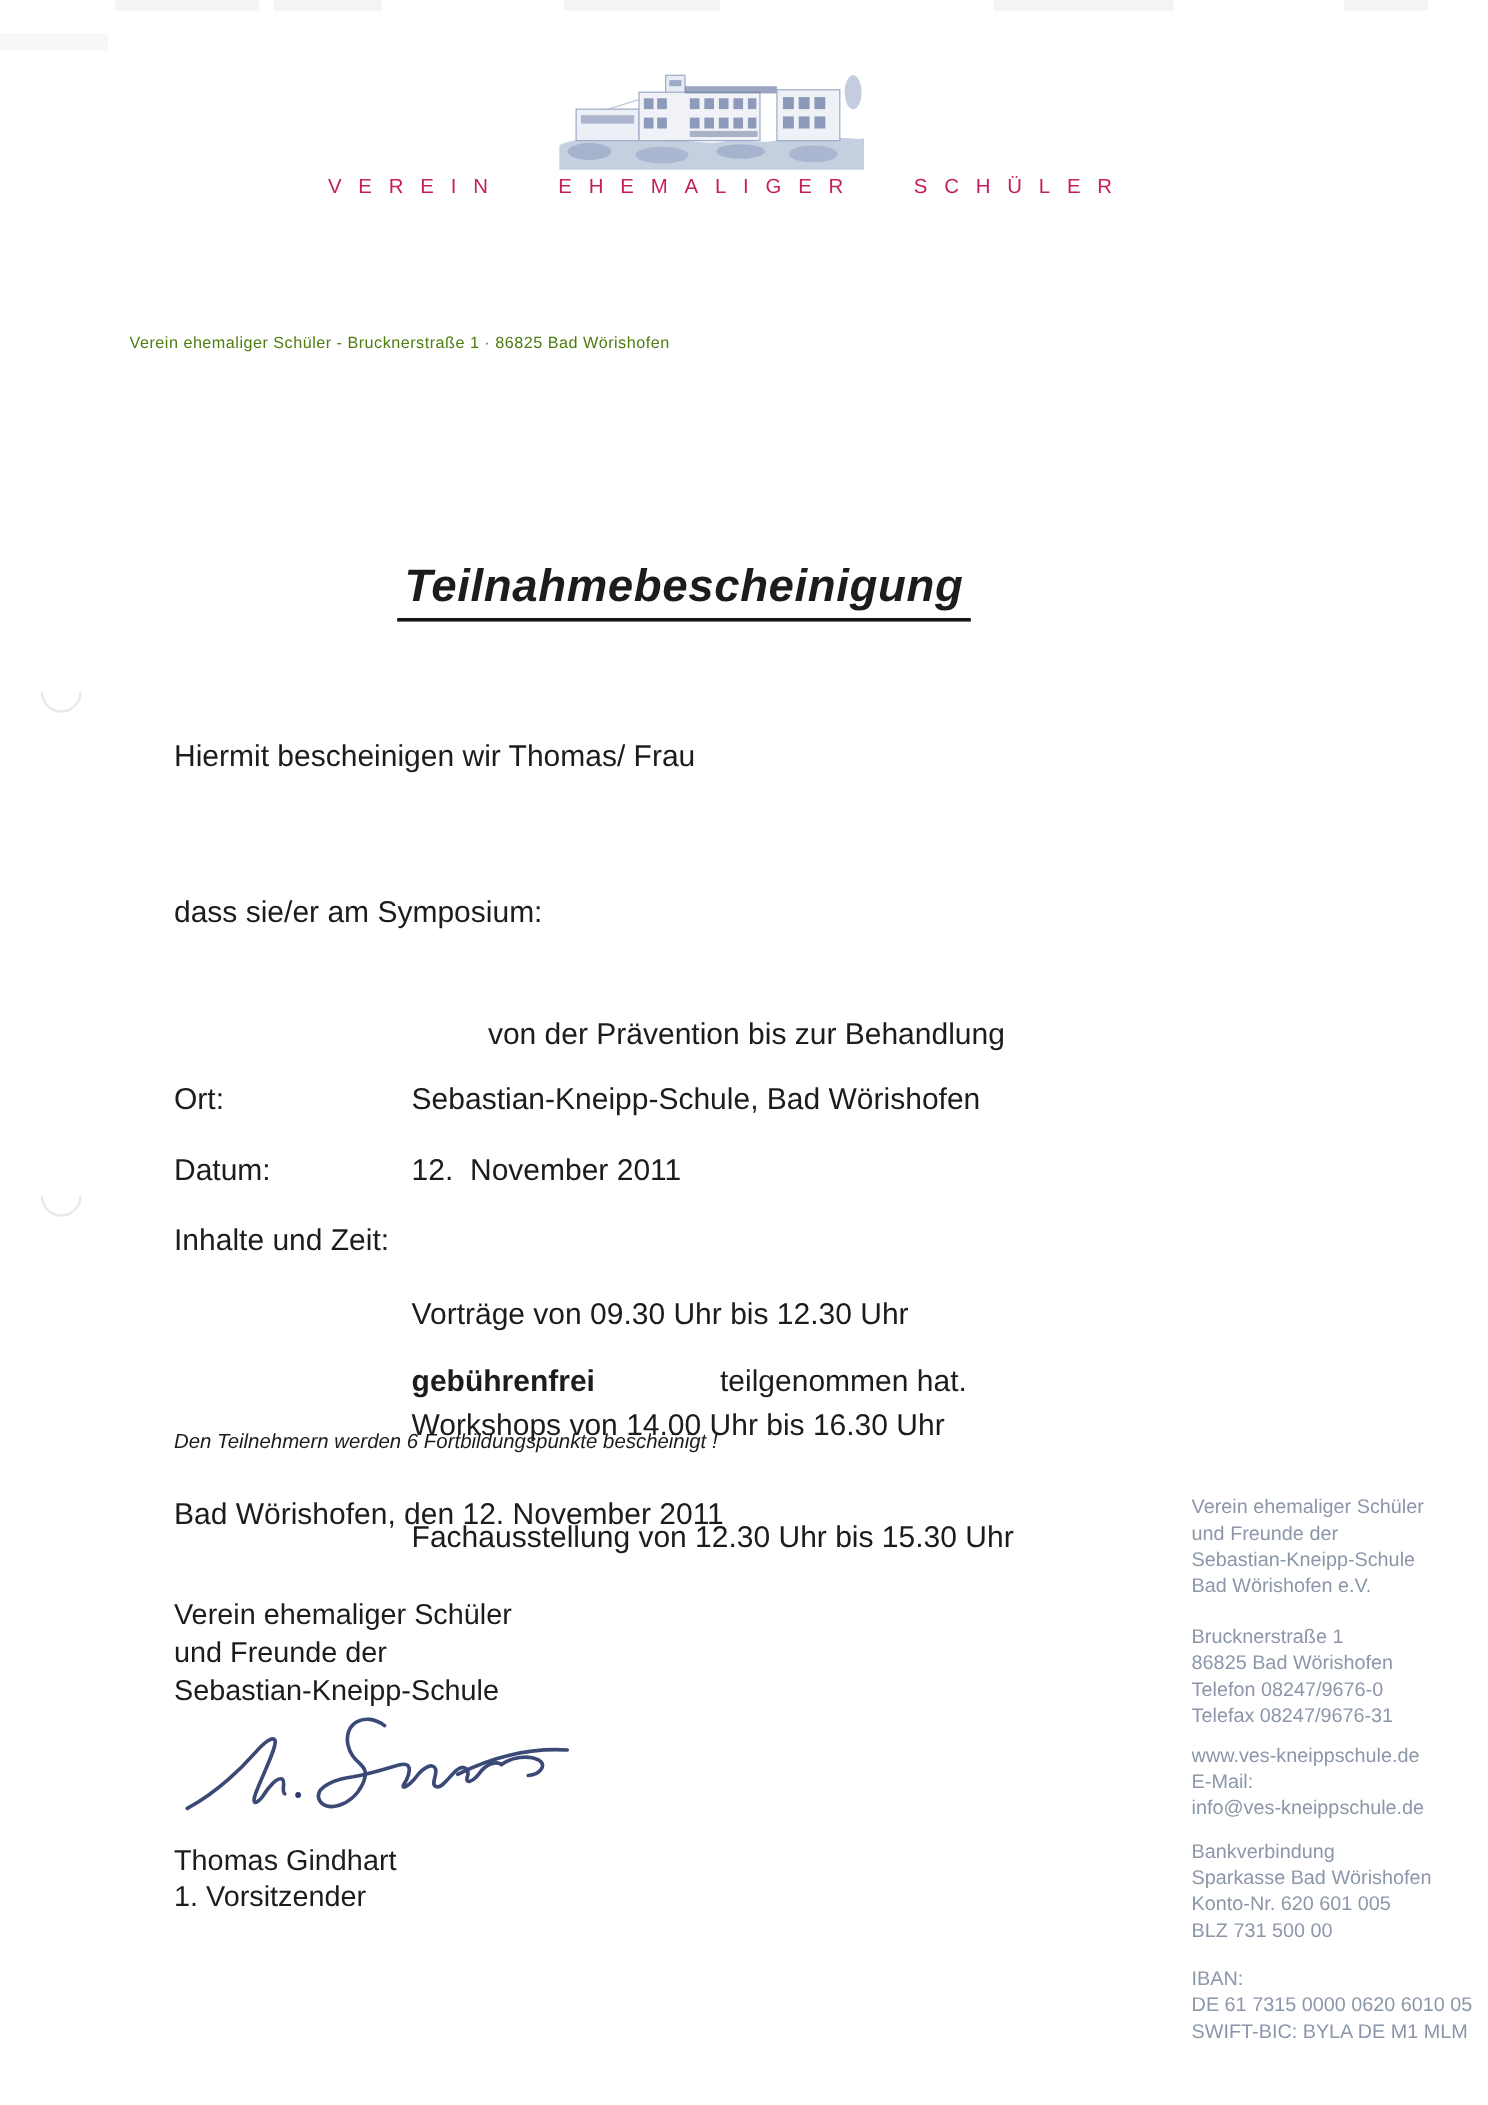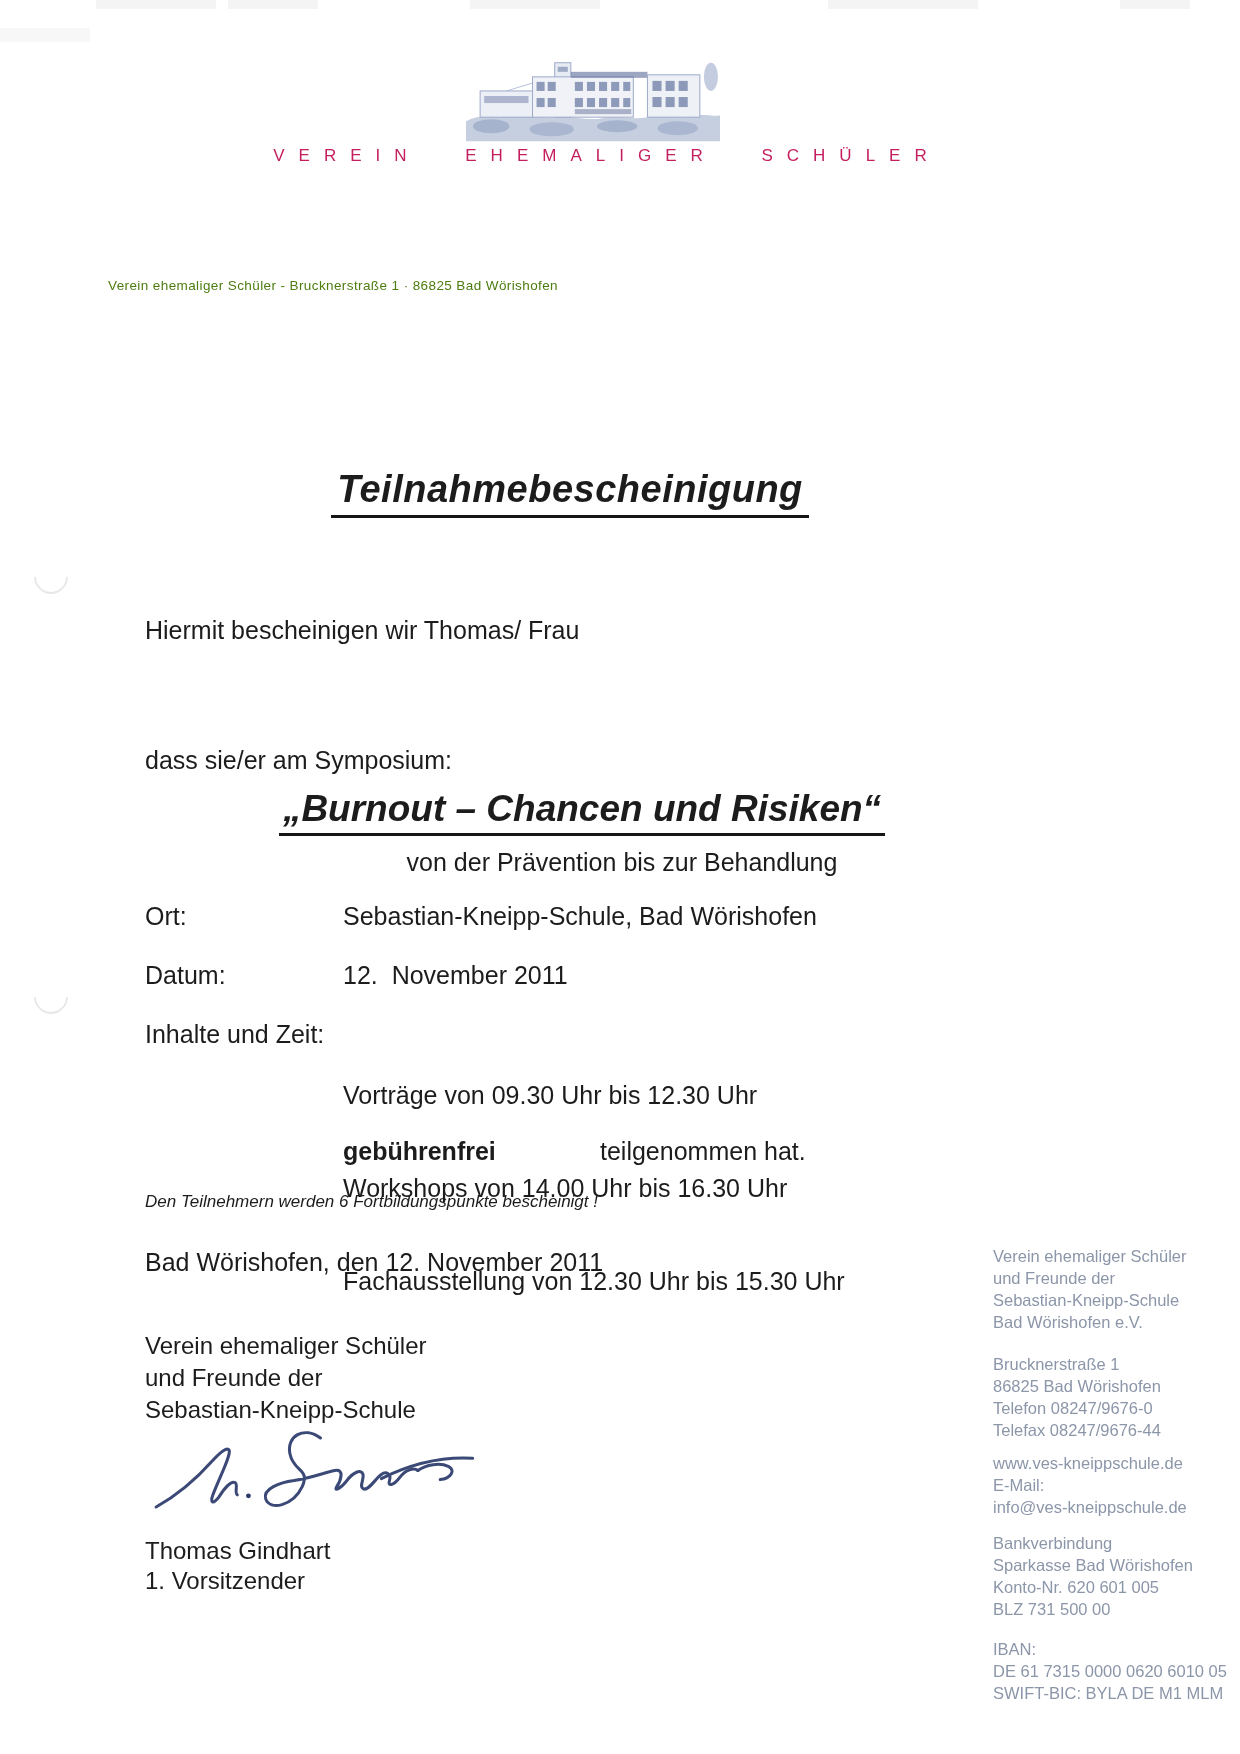--- a/index.html
+++ b/index.html
@@ -136,23 +136,20 @@
 
   <div class="abs sender-line">Verein ehemaliger Schüler - Brucknerstraße 1 · 86825 Bad Wörishofen</div>
 
   <div class="abs title-wrap">
     <span class="title">Teilnahmebescheinigung</span>
   </div>
 
   <div class="abs intro">Hiermit bescheinigen wir Thomas/ Frau</div>
   <div class="abs lead">dass sie/er am Symposium:</div>
 
-  <div class="abs heading-wrap">
-    <span class="heading">„Burnout – Chancen und Risiken“</span>
-  </div>
   <div class="abs subtitle">von der Prävention bis zur Behandlung</div>
 
   <div class="abs detail-label row1">Ort:</div>
   <div class="abs detail-value row1">Sebastian-Kneipp-Schule, Bad Wörishofen</div>
 
   <div class="abs detail-label row2">Datum:</div>
   <div class="abs detail-value row2">12.  November 2011</div>
 
   <div class="abs detail-label row3">Inhalte und Zeit:</div>
   <div class="abs detail-value row3 multiline">
@@ -191,21 +188,21 @@
   <div class="abs sb sbA">
     <div>Verein ehemaliger Schüler</div>
     <div>und Freunde der</div>
     <div>Sebastian-Kneipp-Schule</div>
     <div>Bad Wörishofen e.V.</div>
   </div>
   <div class="abs sb sbB">
     <div>Brucknerstraße 1</div>
     <div>86825 Bad Wörishofen</div>
     <div>Telefon 08247/9676-0</div>
-    <div>Telefax 08247/9676-44</div>
+    <div>Telefax 08247/9676-31</div>
   </div>
   <div class="abs sb sbC">
     <div>www.ves-kneippschule.de</div>
     <div>E-Mail:</div>
     <div>info@ves-kneippschule.de</div>
   </div>
   <div class="abs sb sbD">
     <div>Bankverbindung</div>
     <div>Sparkasse Bad Wörishofen</div>
     <div>Konto-Nr. 620 601 005</div>

